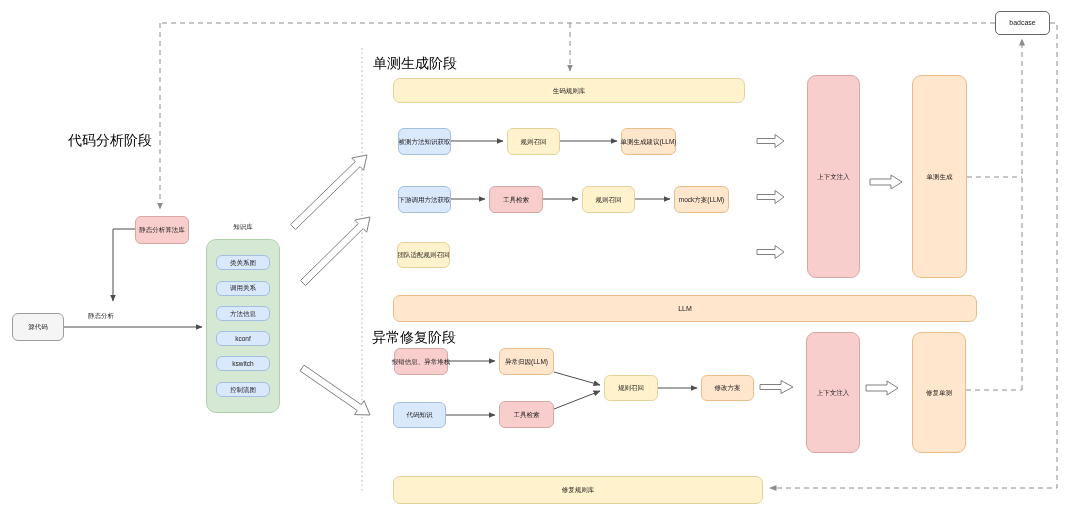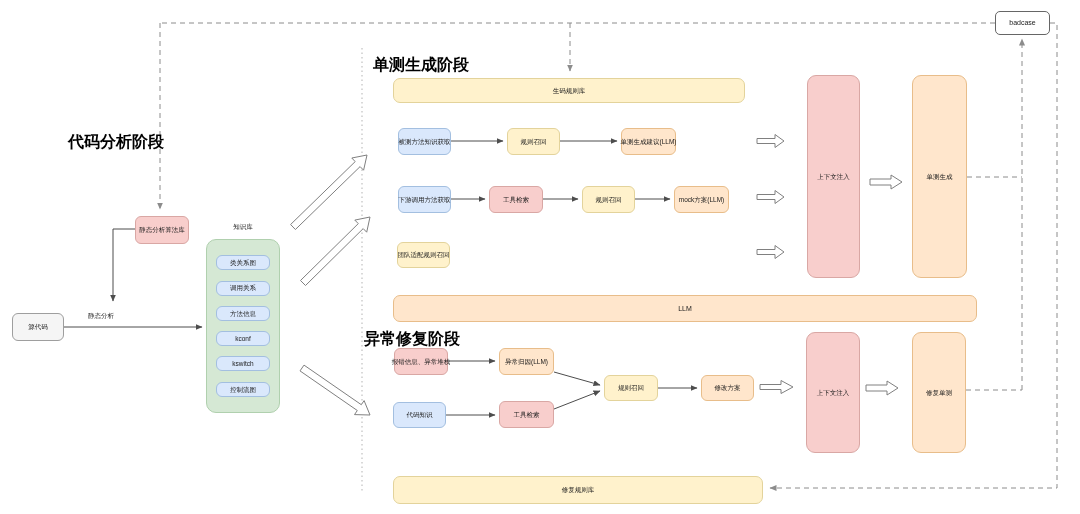--- a/index.html
+++ b/index.html
@@ -10,21 +10,21 @@
         display:flex;align-items:center;justify-content:center;text-align:center;
         font-size:6.5px;color:#1a1a1a;white-space:nowrap;line-height:1.1;}
   .pink  {background:#f8cecc;border-color:#d9a7a4;}
   .blue  {background:#dae8fc;border-color:#a3bfe0;}
   .yellow{background:#fff2cc;border-color:#e3d39b;}
   .orange{background:#ffe6cc;border-color:#e8bd8a;}
   .gray  {background:#f5f5f5;border-color:#9e9e9e;}
   .white {background:#ffffff;border-color:#666;}
   .tall{border-radius:9px;}
   .wide{border-radius:7px;}
-  .title{position:absolute;font-weight:bold;font-size:16px;color:#000;white-space:nowrap;}
+  .title{position:absolute;font-weight:normal;font-size:14px;color:#000;white-space:nowrap;}
   .small-label{position:absolute;font-size:6.5px;color:#222;white-space:nowrap;}
   .kb{position:absolute;left:206px;top:239px;width:74px;height:174px;box-sizing:border-box;
       border:1px solid #b0d0ae;background:#d5e8d4;border-radius:10px;display:flex;
       flex-direction:column;align-items:center;justify-content:space-evenly;padding:5px 0;}
   .kbitem{position:static;width:54px;height:15px;flex:0 0 auto;}
 </style>
 </head>
 <body>
 
 <div class="stage">
@@ -74,21 +74,21 @@
       <polygon points="757,194.5 775,194.5 775,190.5 784,197 775,203.5 775,199.5 757,199.5"></polygon>
       <polygon points="757,249.5 775,249.5 775,245.5 784,252 775,258.5 775,254.5 757,254.5"></polygon>
       <polygon points="760,384.5 781,384.5 781,380.5 793,387 781,393.5 781,389.5 760,389.5"></polygon>
       <polygon points="870,179 891,179 891,175 902,182 891,189 891,185 870,185"></polygon>
       <polygon points="866,385 887,385 887,381 898,388 887,395 887,391 866,391"></polygon>
     </g>
   </svg>
 
   <div class="title" style="left:68px;top:132px">代码分析阶段</div>
   <div class="title" style="left:373px;top:55px">单测生成阶段</div>
-  <div class="title" style="left:364px;top:329px">异常修复阶段</div>
+  <div class="title" style="left:372px;top:329px">异常修复阶段</div>
 
   <div class="node gray" style="left:12px;top:313px;width:52px;height:28px">源代码</div>
   <div class="small-label" style="left:88px;top:312px">静态分析</div>
   <div class="node pink" style="left:135px;top:216px;width:54px;height:28px">静态分析算法库</div>
   <div class="small-label" style="left:206px;top:223px;width:74px;text-align:center">知识库</div>
   <div class="kb">
     <div class="node blue kbitem">类关系图</div>
     <div class="node blue kbitem">调用关系</div>
     <div class="node blue kbitem">方法信息</div>
     <div class="node blue kbitem">kconf</div>

